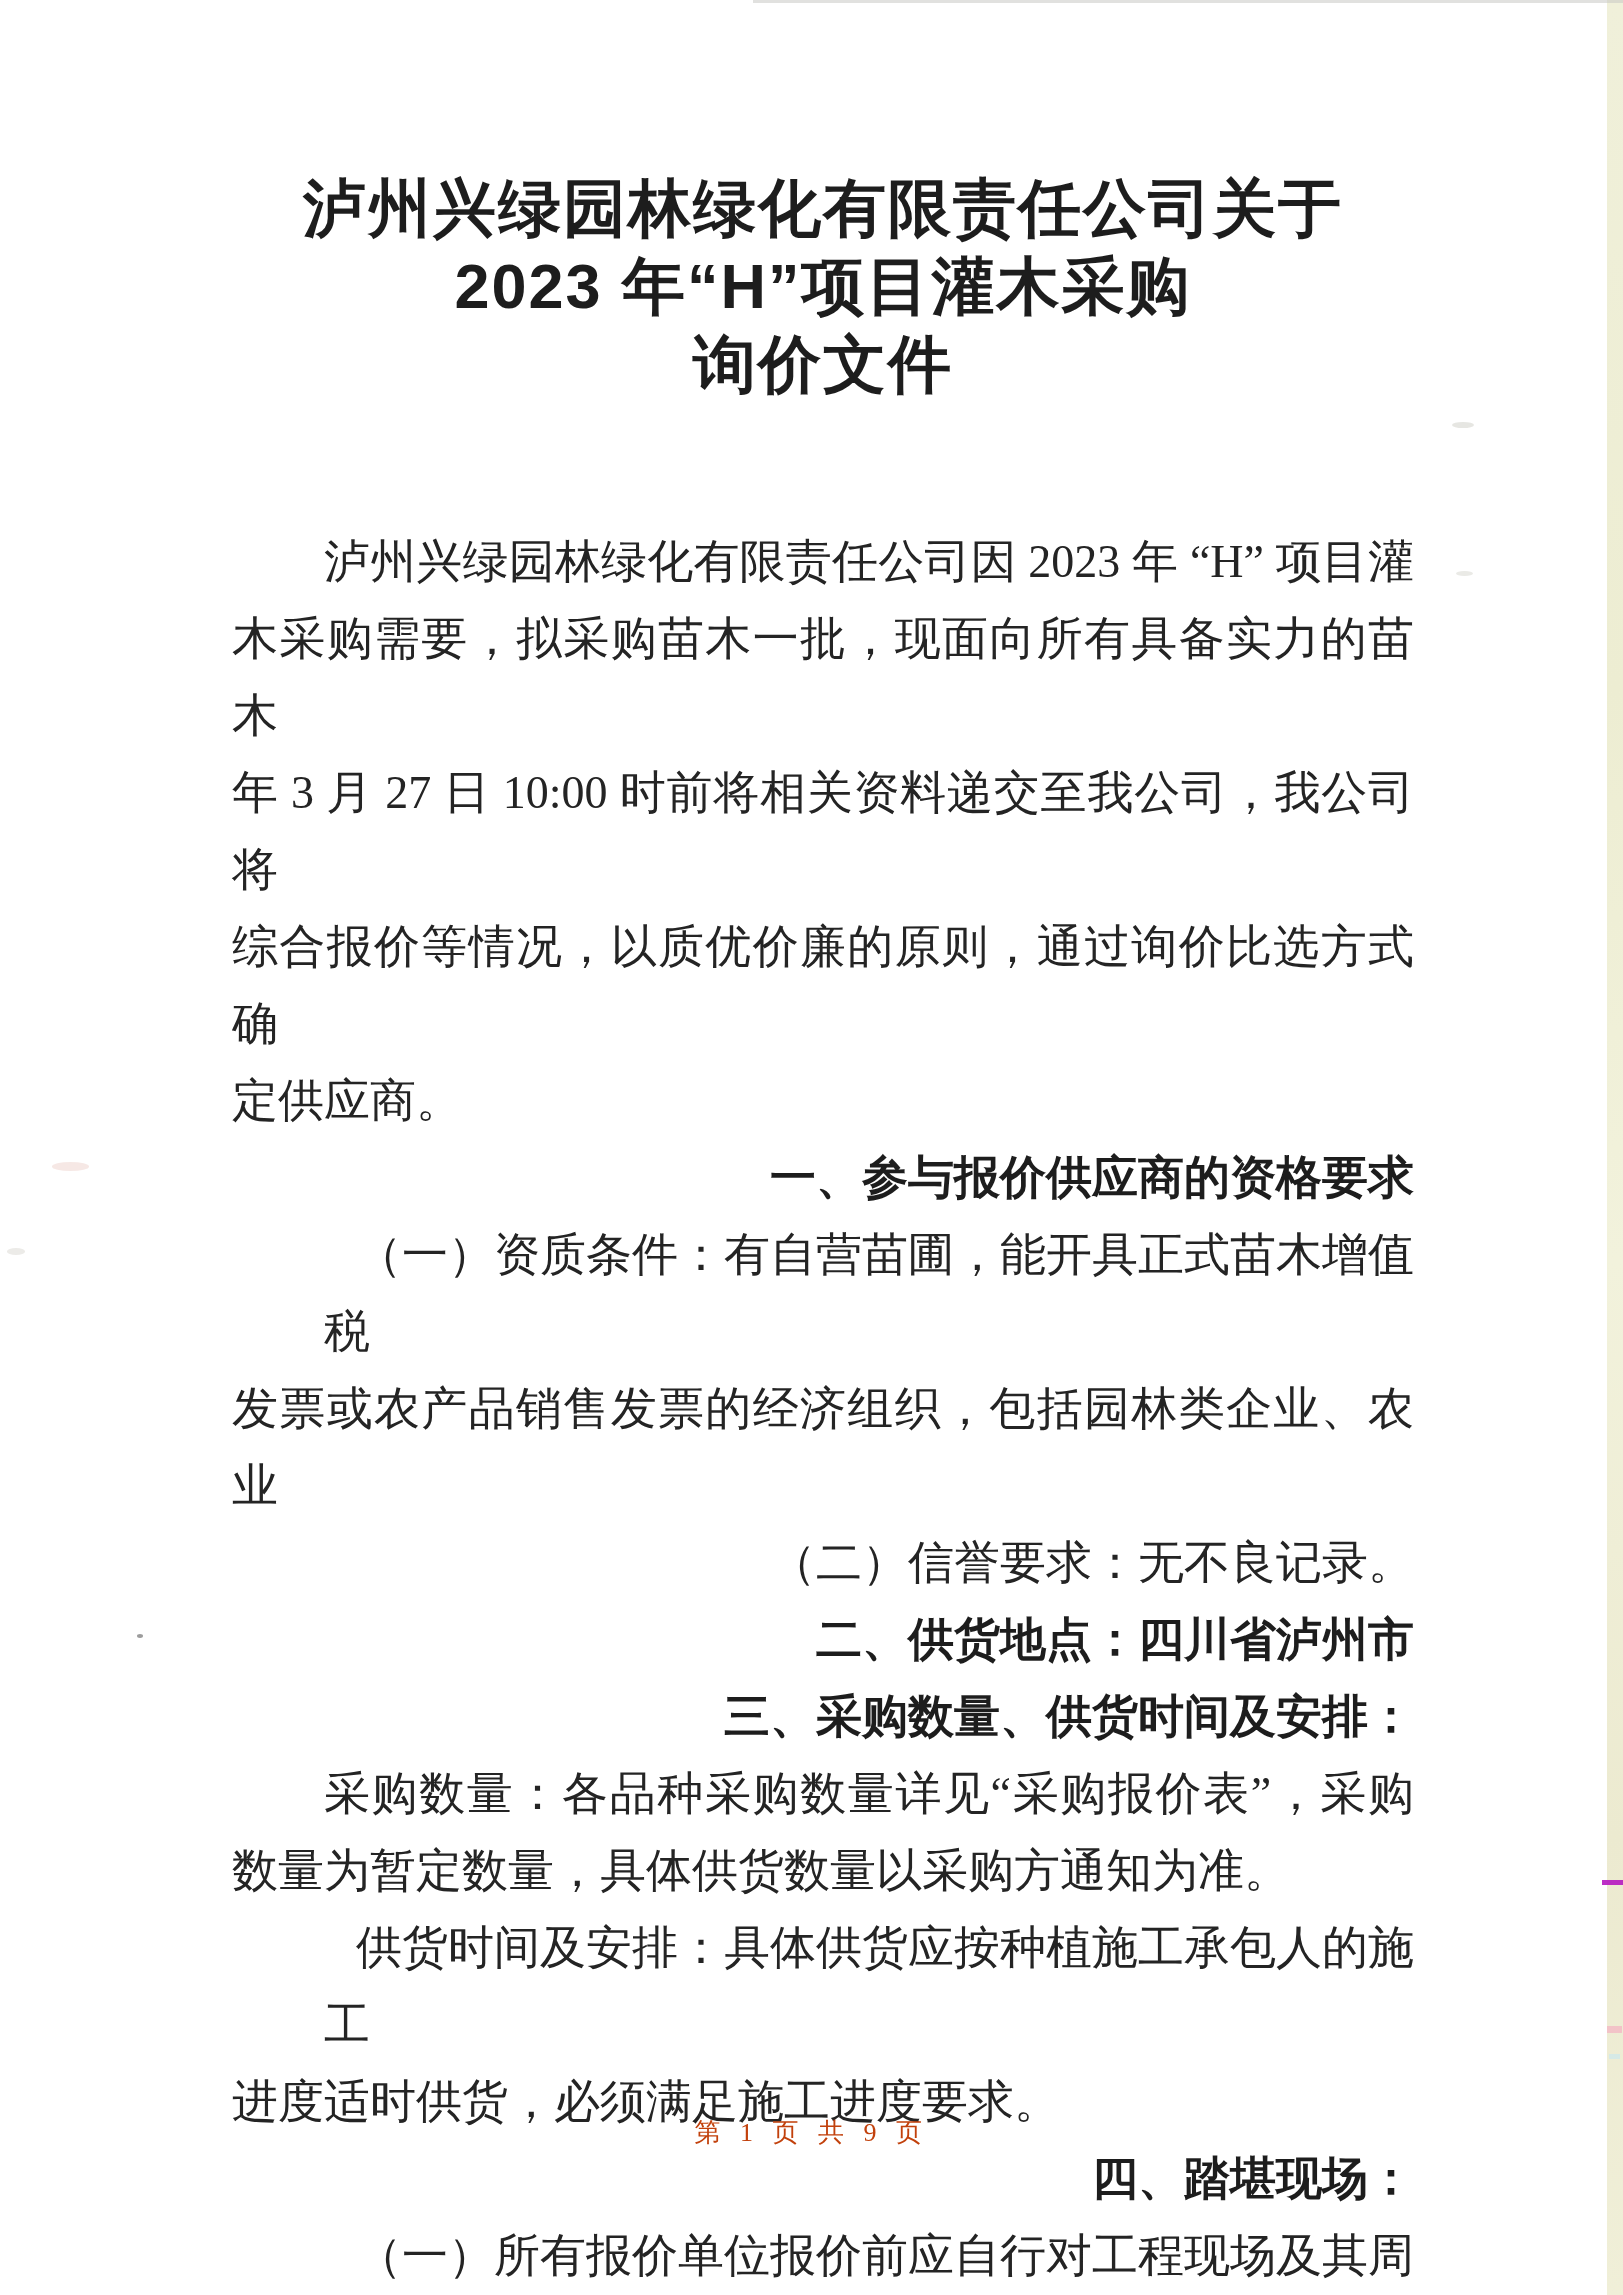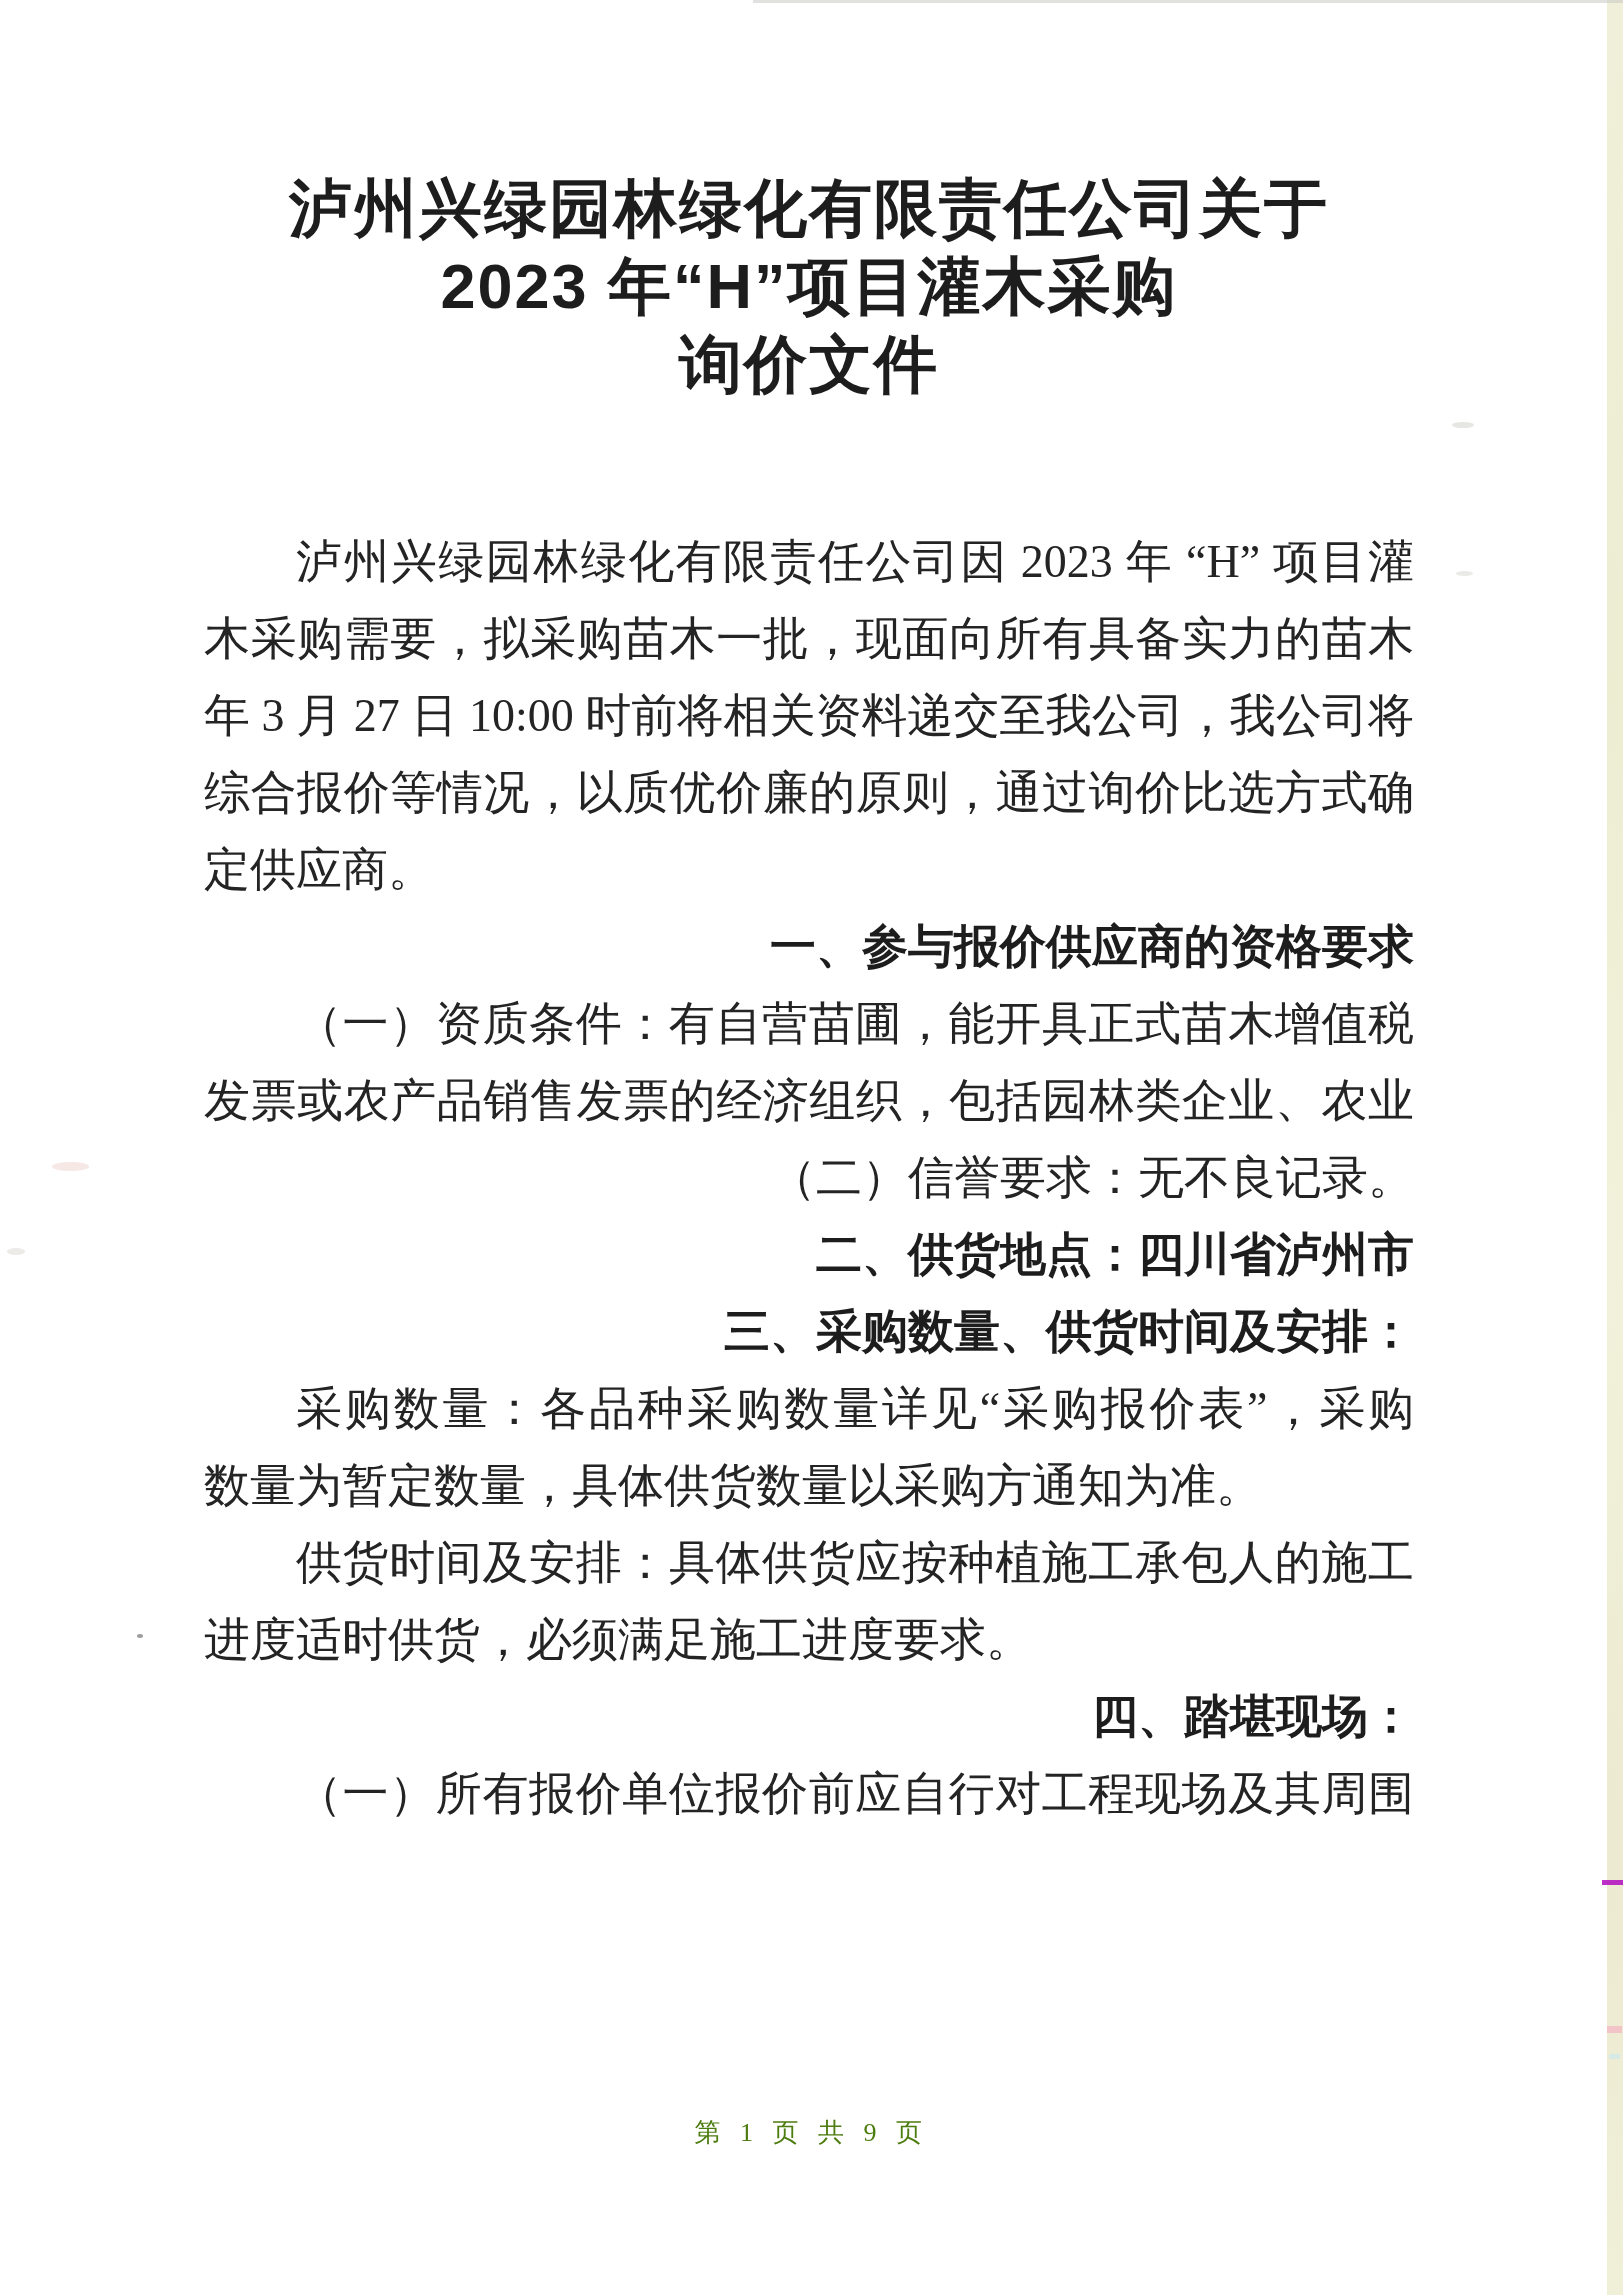--- a/index.html
+++ b/index.html
@@ -23,21 +23,21 @@
   .cyan-fleck   { position: absolute; right: 2.6px; top: 2054px; width: 11.8px; height: 5.2px; background: #cfe8ea; opacity: .8; }
   .top-edge     { position: absolute; top: 0; left: 753px; right: 0; height: 2.6px; background: #c9c9c5; opacity: .55; }
   .smudge-a { position: absolute; left: 52px;  top: 1162px; width: 37px; height: 8.5px; background: #f3e0dc; border-radius: 50%; opacity: .75; }
   .smudge-b { position: absolute; left: 6.5px;  top: 1248px; width: 18.3px; height: 6.5px; background: #ecebe8; border-radius: 50%; }
   .smudge-c { position: absolute; left: 1452px; top: 422px; width: 22px; height: 5.9px;  background: #e6e6e2; border-radius: 50%; }
   .smudge-d { position: absolute; left: 1456px; top: 571px; width: 17px; height: 5.2px;  background: #eaeae6; border-radius: 50%; }
   .speck    { position: absolute; left: 137px; top: 1634px; width: 5.9px; height: 3.9px; background: #4a4a4a; opacity: .55; border-radius: 50%; }
 
   
   .title-block { position: absolute; left: 204px; right: 209px; top: 169px; }
-  .line { font-size: 46px; line-height: 77px; }
+  .line { font-size: 46px; line-height: 77px; margin-left: 28px; }
   .line.title {
     font-family: "Liberation Sans", sans-serif;
     font-weight: 700;
     font-size: 63px;
     line-height: 78px;
     text-align: center;
     letter-spacing: 2px;
     color: #1d1d1d;
   }
   .body-block { position: absolute; left: 204px; right: 209px; top: 523px; }
@@ -47,21 +47,21 @@
     color: #1d1d1d;
   }
   .line.j { text-align: justify; text-align-last: justify; text-justify: inter-character; }
   .line.ind { padding-left: 92px; text-align: right; }
 
   .footer {
     position: absolute; left: 0; right: 0; top: 2115px;
     text-align: center;
     font-size: 26px;
     letter-spacing: 6.5px;
-    color: #4d7c0f;
+    color: #c2410c;
     font-family: "Liberation Serif", serif;
   }
 </style>
 </head>
 <body>
 
 <div class="page">
 
   <div class="right-band"></div>
   <div class="magenta-dash"></div>

